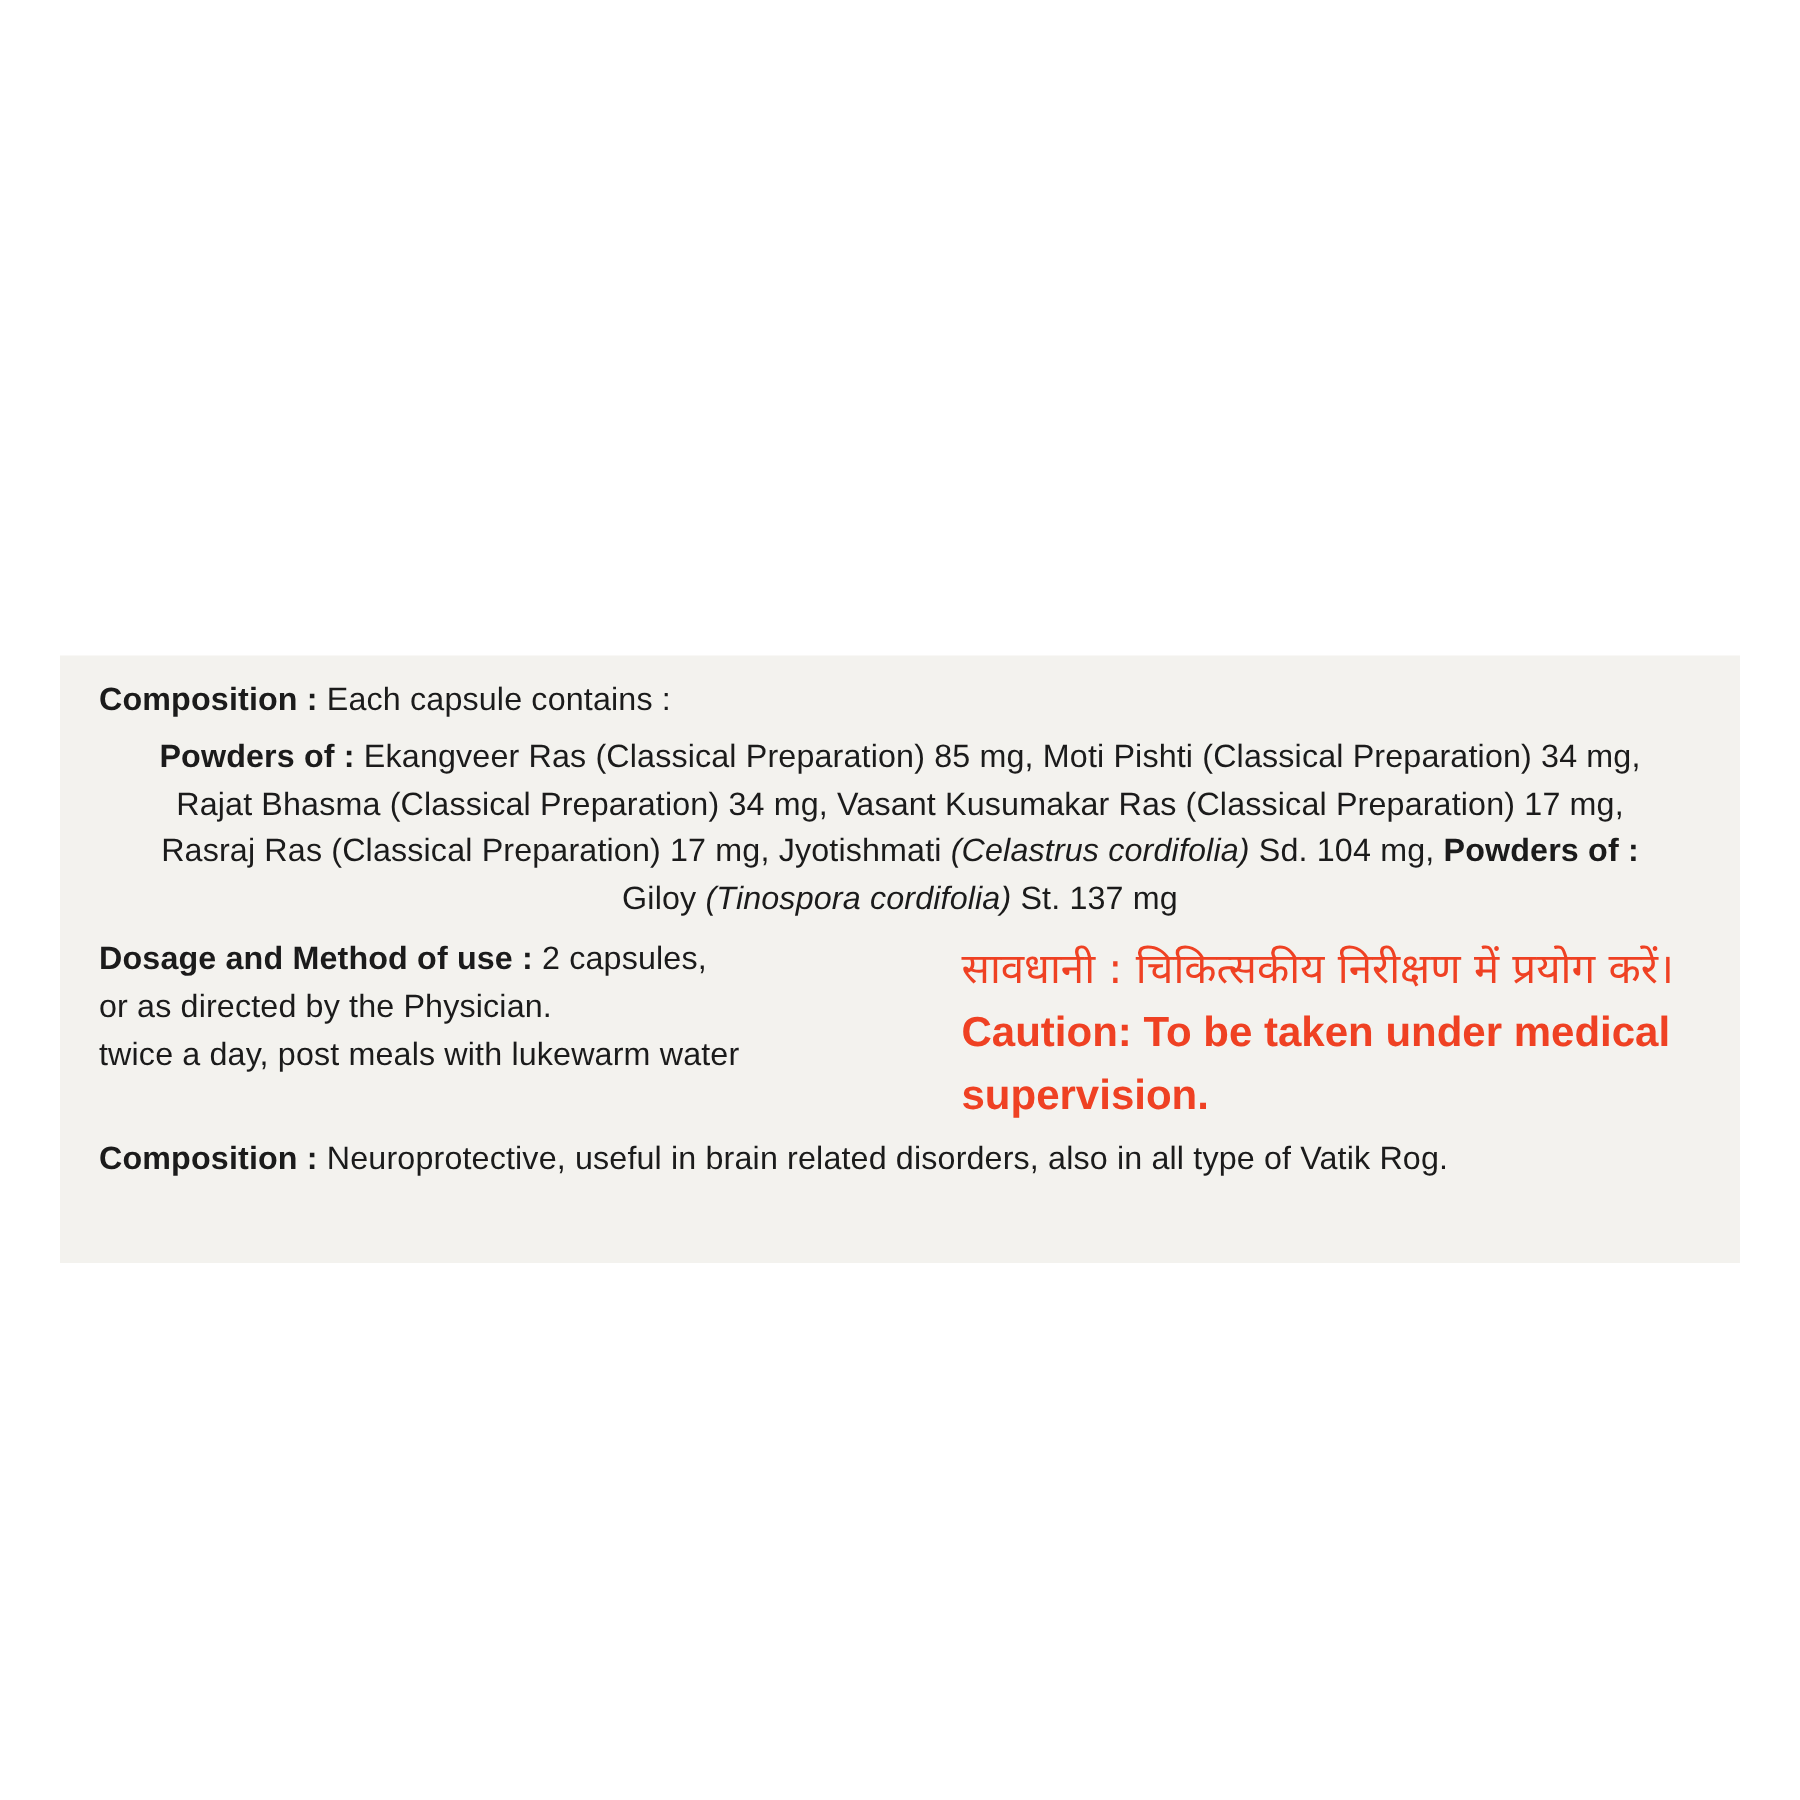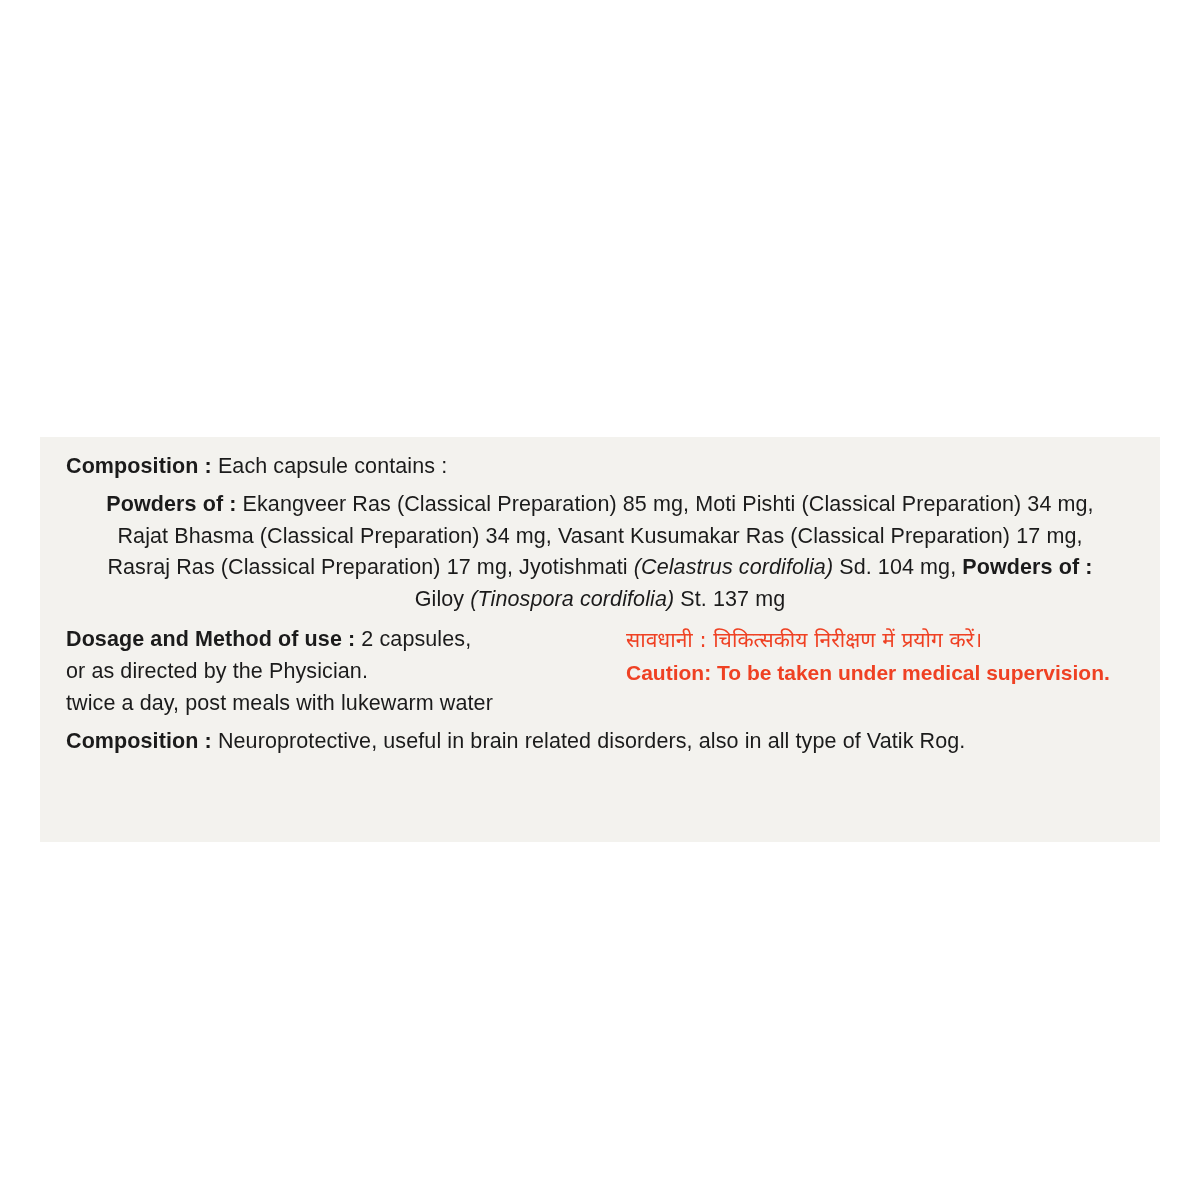--- a/index.html
+++ b/index.html
@@ -49,36 +49,37 @@
   }
   .powders-block p {
     margin: 0;
     text-align: center;
   }
   .two-col {
     display: flex;
     flex-direction: row;
     align-items: flex-start;
     margin: 0 0 6px 0;
+    gap: 15px;
   }
   .dosage-col {
     width: 560px;
     flex: 0 0 560px;
   }
   .dosage-col p {
     margin: 0;
   }
   .caution-col {
     flex: 1 1 auto;
     padding-top: 1px;
   }
   .caution-col p {
     margin: 0;
     color: #ef4123;
-    font-size: 21px;
+    font-size: 28px;
     line-height: 1.5;
   }
   .caution-hi {
     font-family: "DejaVu Sans", sans-serif;
     font-size: 20.5px;
   }
   .caution-en {
     font-weight: 700;
   }
   .indications-line {

